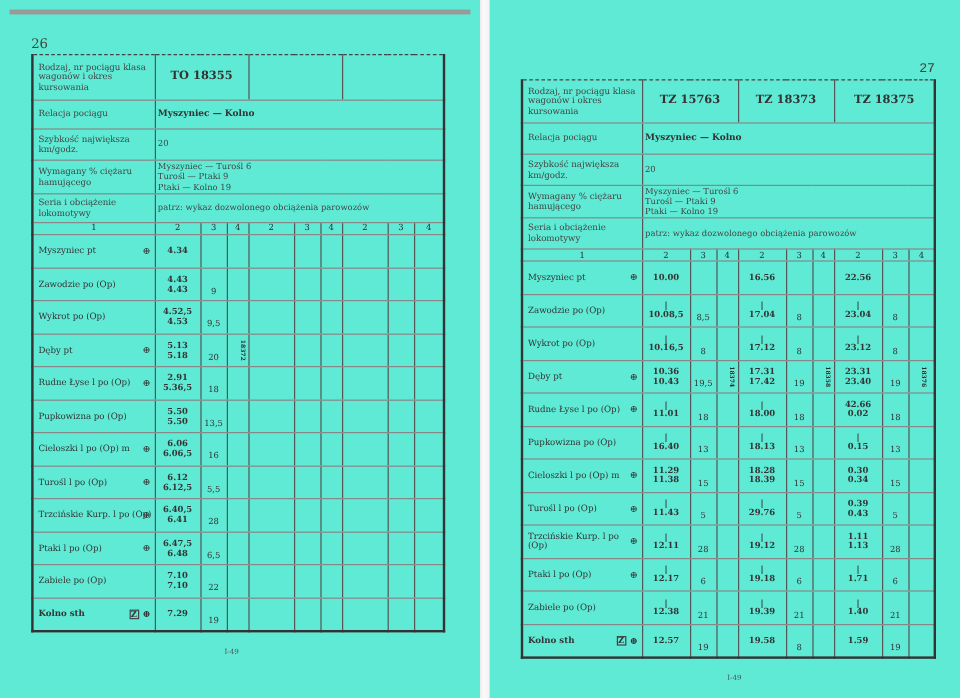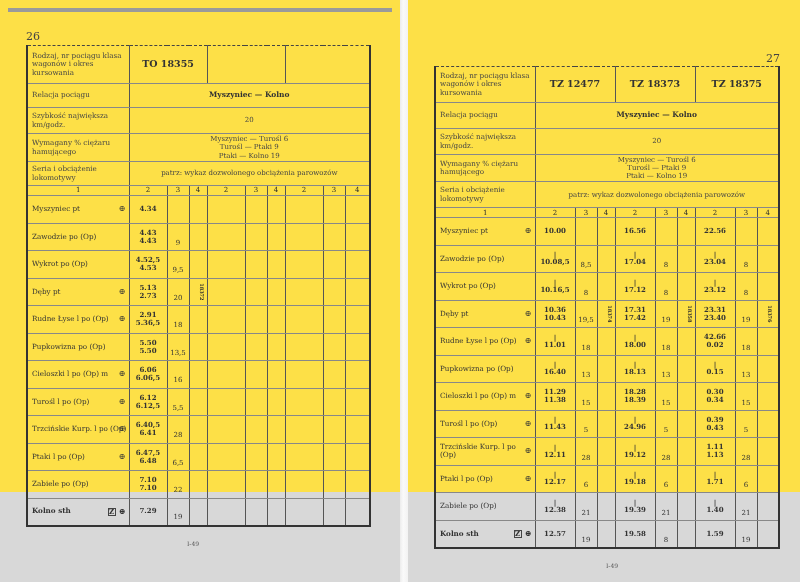--- a/index.html
+++ b/index.html
@@ -2,36 +2,36 @@
 <html><head>
   <meta charset="utf-8">
   <style>
     html, body { margin: 0; padding: 0; }
     body {
       width: 800px; height: 582px; overflow: hidden;
       background: #d8d8d8;
       font-family: "DejaVu Serif", serif;
       color: #2a2a2a;
     }
-    .spread { position: relative; width: 800px; height: 492px; background: #fde047; }
+    .spread { position: relative; width: 800px; height: 582px; background: #5eead4; }
     .topbar { position: absolute; left: 8px; top: 8px; width: 384px; height: 4px; background: #9a9a9a; }
     .gutter { position: absolute; left: 400px; top: 0; width: 8px; height: 582px;
       background: linear-gradient(90deg,#ececec,#fafafa 40%,#f2f2f2); }
     .page { position: absolute; top: 0; height: 582px; }
     .page.left { left: 0; width: 400px; }
     .page.right { left: 408px; width: 392px; }
     .pnum { position: absolute; font-size: 11px; color: #444; }
     .footer { position: absolute; font-size: 6px; color: #555; }
 
     table.tt { position: absolute; border-collapse: collapse; table-layout: fixed; font-size: 7.2px; line-height: 1.15; }
     table.tt td { border-left: 1px solid #555; border-bottom: 1px solid #888; padding: 1px 2px; vertical-align: middle; }
     table.tt { border: 2px solid #333; border-top: 1.5px dashed #444; }
     .hdr-label { color: #444; padding-left: 4px !important; font-size: 7.2px; }
     .train { text-align: center; font-size: 9.5px; font-weight: bold; color: #333; }
-    .span-c { text-align: center; font-size: 7.5px; font-weight: bold; color: #333; }
+    .span-c { font-size: 7.5px; font-weight: bold; color: #333; }
     .span-c.norm { font-weight: normal; font-size: 7px; color: #444; }
     .colnum td { text-align: center; font-size: 7px; padding: 0 !important; height: 9px; }
     .sta { padding-left: 4px !important; color: #333; font-size: 7.2px; position: relative; }
     .sta.bold { font-weight: bold; }
     .sym { position: absolute; right: 3px; top: 50%; transform: translateY(-50%); font-size: 8px; }
     .sym2 { position: absolute; right: 13px; top: 50%; transform: translateY(-50%); font-size: 7px;
       border: 1px solid #444; width: 6px; height: 6px; line-height: 6px; text-align: center; }
     .t { text-align: center; font-weight: bold; font-size: 7px; color: #333; }
     .t .bar { display: block; height: 7px; line-height: 7px; }
     .d { text-align: center; font-size: 7px; color: #333; vertical-align: bottom !important; padding-bottom: 3px !important; }
@@ -143,21 +143,21 @@
             <td class="blank"></td>
             <td class="blank"></td>
             <td class="blank"></td>
             <td class="blank"></td>
             <td class="blank"></td>
           </tr>
           <tr style="height: 27.5px;">
             <td class="sta"><span>Dęby pt</span><span class="sym">⊕</span></td>
             <td class="t">
               <div>5.13</div>
-              <div>2.73</div>
+              <div>5.18</div>
             </td>
             <td class="d">20</td>
             <td class="vert"><span>18372</span></td>
             <td class="blank"></td>
             <td class="blank"></td>
             <td class="blank"></td>
             <td class="blank"></td>
             <td class="blank"></td>
             <td class="blank"></td>
           </tr>
@@ -279,38 +279,38 @@
             <td class="blank"></td>
             <td class="blank"></td>
             <td class="blank"></td>
           </tr>
         </tbody>
     </table>
     <div class="footer" style="left:187px;top:540px;">I-49</div>
   </div>
 
   <div class="page right">
-    <div class="pnum" style="left:358px;top:52px;">27</div>
+    <div class="pnum" style="left:358px;top:52px;font-family:Liberation Mono, monospace;">27</div>
     <table class="tt" id="rt" style="left:26px;top:66px;width:344px;">
       <colgroup>
         <col style="width:100px">
           <col style="width:40px">
           <col style="width:22px">
           <col style="width:18px">
         <col style="width:40px">
           <col style="width:22px">
           <col style="width:18px">
         <col style="width:40px">
           <col style="width:22px">
           <col style="width:22px">
       </colgroup>
       <tbody id="rt-head">
           <tr style="height: 36px;">
             <td class="hdr-label">Rodzaj, nr pociągu klasa wagonów i okres kursowania</td>
-            <td class="train" colspan="3">TZ 12477</td>
+            <td class="train" colspan="3">TZ 15763</td>
             <td class="train" colspan="3">TZ 18373</td>
             <td class="train" colspan="3">TZ 18375</td>
           </tr>
           <tr style="height: 26px;">
             <td class="hdr-label">Relacja pociągu</td>
             <td class="span-c" colspan="9">Myszyniec — Kolno</td>
           </tr>
           <tr style="height: 26px;">
             <td class="hdr-label">Szybkość największa km/godz.</td>
             <td class="span-c norm" colspan="9">20</td>
@@ -488,21 +488,21 @@
           <tr style="height: 27.5px;">
             <td class="sta"><span>Turośl l po (Op)</span><span class="sym">⊕</span></td>
             <td class="t">
               <div class="bar">|</div>
               <div>11.43</div>
             </td>
             <td class="d">5</td>
             <td class="blank"></td>
             <td class="t">
               <div class="bar">|</div>
-              <div>24.96</div>
+              <div>29.76</div>
             </td>
             <td class="d">5</td>
             <td class="blank"></td>
             <td class="t">
               <div>0.39</div>
               <div>0.43</div>
             </td>
             <td class="d">5</td>
             <td class="blank"></td>
           </tr>

